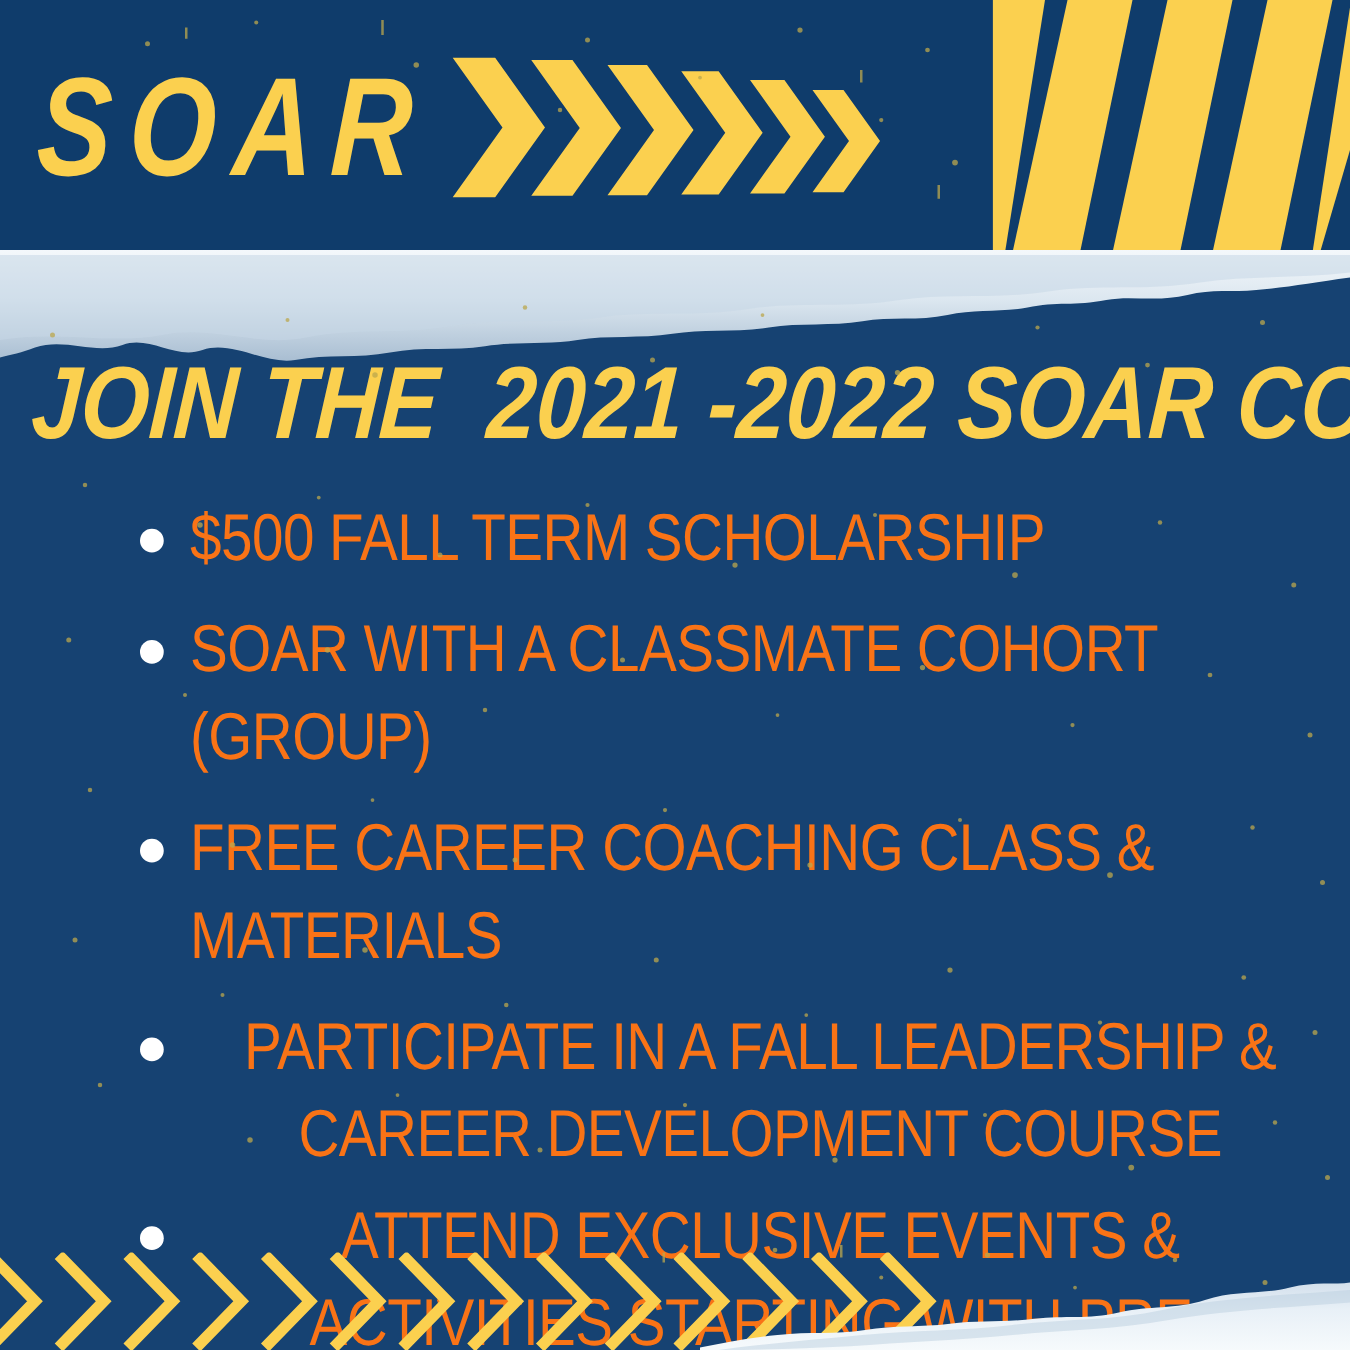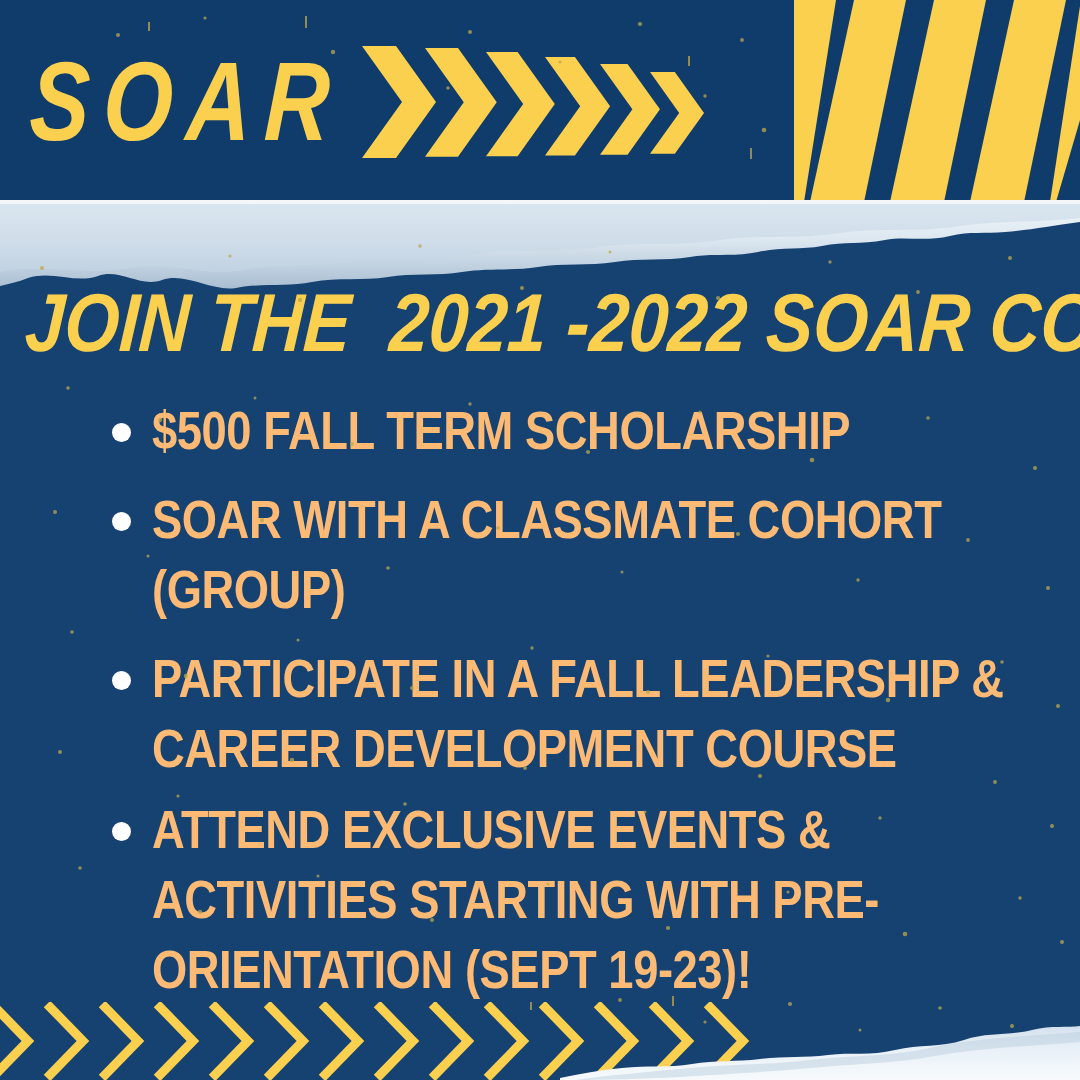--- a/index.html
+++ b/index.html
@@ -74,43 +74,43 @@
     transform-origin:left top;
   }
 
   .bullet-list {
     position:absolute; left:104px; top:196px; width:960px;
     list-style:none;
   }
   .bullet-item {
     position:relative;
     padding-left:48px;
-    color:#fdba74;
+    color:#f97316;
     font-size:53px;
-    font-weight:bold;
+    font-weight:normal;
     line-height:70px;
     letter-spacing:-0.5px;
     margin-bottom:19px;
     transform-origin:left top;
   }
   .bullet-item .txt {
     display:block;
     transform:scaleX(0.855);
     transform-origin:left top;
     white-space:normal;
     width:117%;
   }
   .bullet-item .dot {
     position:absolute;
     left:8px; top:27px;
     width:19px; height:19px;
     background:#FFFFFF;
     border-radius:50%;
   }
-  .bullet-item.two-line { margin-bottom:11px; }
+  .bullet-item.two-line { margin-bottom:11px;text-align:center; }
 
   
   .bottom-chevrons { position:absolute; left:0; top:1002px; z-index:5; }
   .torn-bottom { position:absolute; left:0; top:1012px; width:1080px; height:68px; z-index:5; }
 </style>
 </head>
 <body>
 
 <div class="poster">
 
@@ -190,20 +190,24 @@
     <div class="headline">JOIN THE  2021 -2022 SOAR COHORT!</div>
 
     <ul class="bullet-list">
       <li class="bullet-item">
         <span class="dot"></span>
         <span class="txt">$500 FALL TERM SCHOLARSHIP</span>
       </li>
       <li class="bullet-item">
         <span class="dot"></span>
         <span class="txt">SOAR WITH A CLASSMATE COHORT (GROUP)</span>
+      </li>
+      <li class="bullet-item">
+        <span class="dot"></span>
+        <span class="txt">FREE CAREER COACHING CLASS &amp; MATERIALS</span>
       </li>
       <li class="bullet-item two-line">
         <span class="dot"></span>
         <span class="txt">PARTICIPATE IN A FALL LEADERSHIP &amp; CAREER DEVELOPMENT COURSE</span>
       </li>
       <li class="bullet-item two-line">
         <span class="dot"></span>
         <span class="txt">ATTEND EXCLUSIVE EVENTS &amp; ACTIVITIES STARTING WITH PRE-ORIENTATION (SEPT 19-23)!</span>
       </li>
     </ul>

